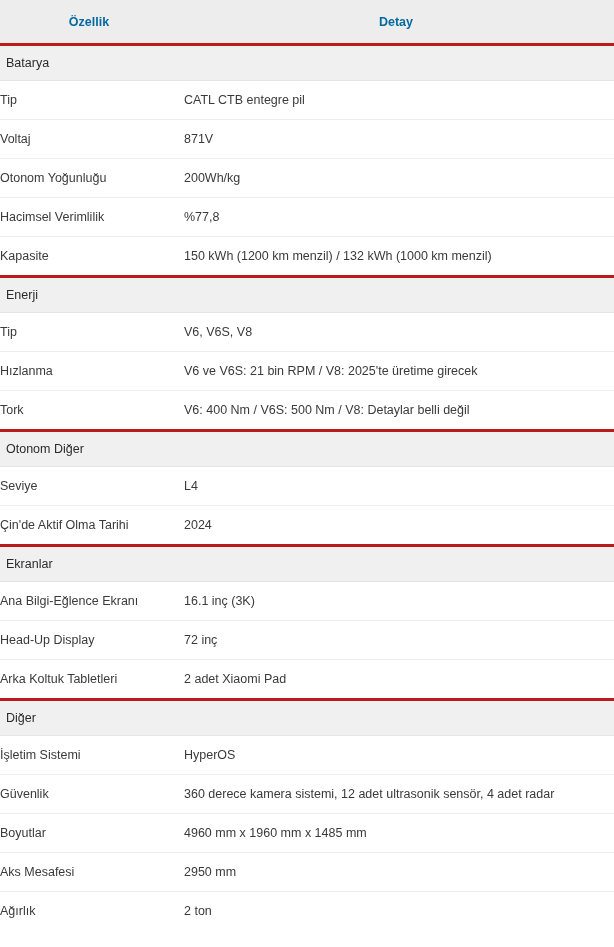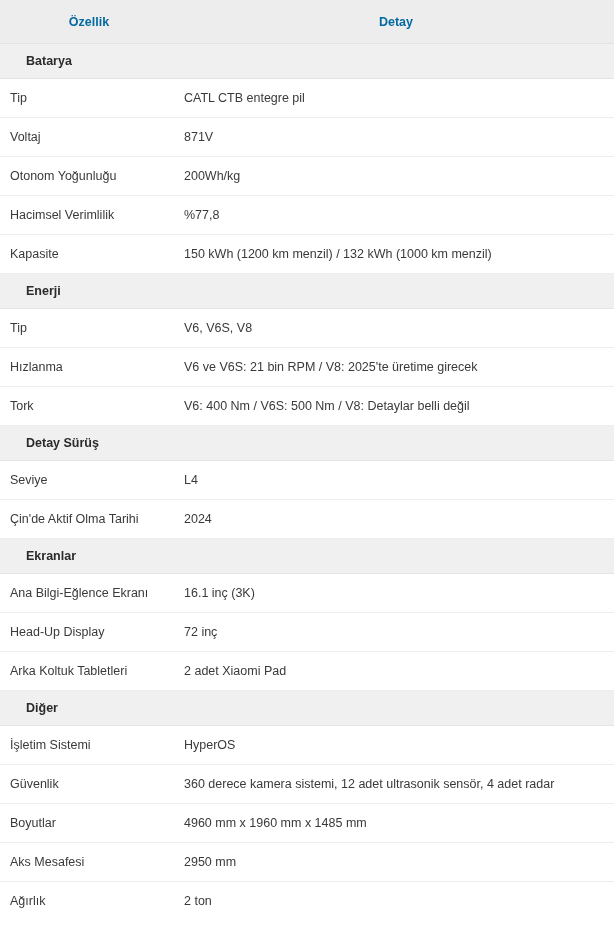--- a/index.html
+++ b/index.html
@@ -35,34 +35,33 @@
     font-weight: bold;
     color: #0369a1;
     font-size: 12.5px;
     border-bottom: 1px solid #e2e2e2;
     text-align: center;
   }
 
   tr.section-row td {
     background: #f0f0f0;
     height: 34px;
-    font-weight: bold;
+    font-weight: normal;
     color: #2b2b2b;
-    padding-left: 26px;
+    padding-left: 6px;
     border-bottom: 1px solid #e4e4e4;
-    border-top: 1px solid #b91c1c;
+    border-top: 3px solid #b91c1c;
   }
 
   tr.data-row td {
     height: 38px;
     border-bottom: 1px solid #ededed;
     color: #3a3a3a;
   }
   tr.data-row td.label {
-    padding-left: 10px;
   }
   tr.data-row td.value {
     padding-left: 6px;
   }
 
   tr.data-row:last-child td {
     border-bottom: none;
   }
 </style>
 </head>
@@ -112,21 +111,21 @@
       </tr>
       <tr class="data-row">
         <td class="label">Hızlanma</td>
         <td class="value">V6 ve V6S: 21 bin RPM / V8: 2025'te üretime girecek</td>
       </tr>
       <tr class="data-row">
         <td class="label">Tork</td>
         <td class="value">V6: 400 Nm / V6S: 500 Nm / V8: Detaylar belli değil</td>
       </tr>
       <tr class="section-row">
-        <td colspan="2">Detay Sürüş</td>
+        <td colspan="2">Otonom Diğer</td>
       </tr>
       <tr class="data-row">
         <td class="label">Seviye</td>
         <td class="value">L4</td>
       </tr>
       <tr class="data-row">
         <td class="label">Çin'de Aktif Olma Tarihi</td>
         <td class="value">2024</td>
       </tr>
       <tr class="section-row">

